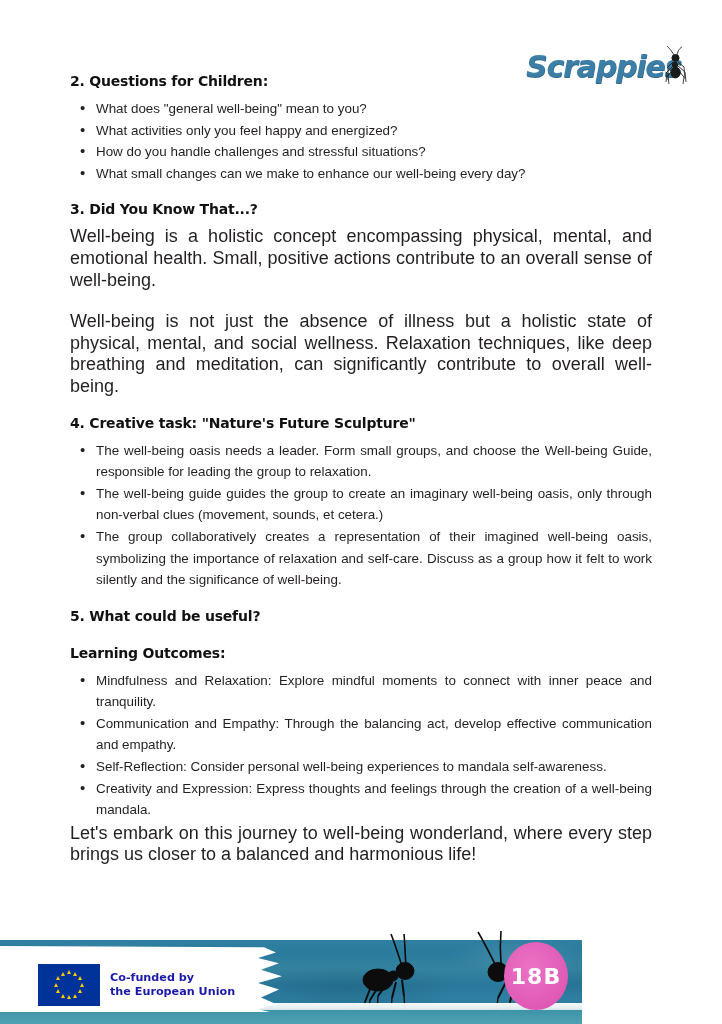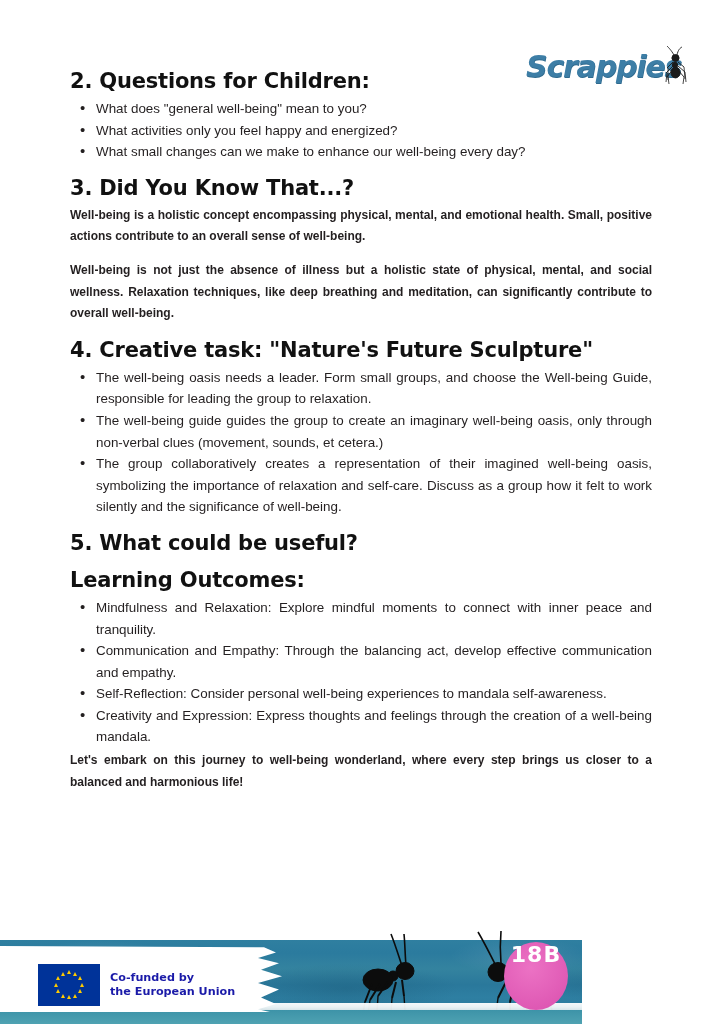--- a/index.html
+++ b/index.html
@@ -55,21 +55,21 @@
   
   .content {
     position: absolute;
     left: 70px;
     top: 70px;
     width: 582px;
   }
 
   h2.section-heading {
     font-family: "DejaVu Sans", sans-serif;
-    font-size: 21px;
+    font-size: 14px;
     font-weight: bold;
     color: #111111;
     letter-spacing: -0.2px;
     line-height: 23px;
     margin-top: 14px;
     margin-bottom: 5px;
   }
   h2.section-heading:first-child { margin-top: 0; }
 
   ul.bullets {
@@ -91,28 +91,27 @@
     position: absolute;
     left: 10px;
     top: -1px;
     font-size: 15px;
     color: #231f20;
   }
 
   ul.bullets.tight li { text-align: left; }
 
   p.body-text {
-    font-size: 12px;
+    font-size: 18px;
     line-height: 21.6px;
     color: #231f20;
     text-align: justify;
     margin: 0 0 6px 0;
-    font-weight: bold;
-  }
-  p.body-text.spaced { margin-top: 12px; }
+  }
+  p.body-text.spaced { margin-top: 20px; }
   p.body-text.plain { text-align: left; }
 
   
   .footer {
     position: absolute;
     left: 0;
     bottom: 0;
     width: 582px;
     height: 96px;
     overflow: hidden;
@@ -214,20 +213,21 @@
   
   .page-badge {
     position: absolute;
     right: 14px;
     top: 14px;
     width: 64px;
     height: 68px;
     border-radius: 50%;
     background: radial-gradient(circle at 42% 38%, #ec72c4 0%, #e25fb8 55%, #d94fad 100%);
     display: flex;
+    align-items: center;
     justify-content: center;
   }
   .page-badge span {
     font-family: "DejaVu Sans", sans-serif;
     font-size: 22px;
     font-weight: bold;
     color: #ffffff;
     letter-spacing: 1px;
   }
 </style>
@@ -252,20 +252,21 @@
       </g>
     </svg>
   </div>
 
   <div class="content">
 
     <h2 class="section-heading">2. Questions for Children:</h2>
     <ul class="bullets tight">
       <li>What does "general well-being" mean to you?</li>
       <li>What activities only you feel happy and energized?</li>
+      <li>How do you handle challenges and stressful situations?</li>
       <li>What small changes can we make to enhance our well-being every day?</li>
     </ul>
 
     <h2 class="section-heading">3. Did You Know That...?</h2>
     <p class="body-text">Well-being is a holistic concept encompassing physical, mental, and emotional health. Small, positive actions contribute to an overall sense of well-being.</p>
     <p class="body-text spaced">Well-being is not just the absence of illness but a holistic state of physical, mental, and social wellness. Relaxation techniques, like deep breathing and meditation, can significantly contribute to overall well-being.</p>
 
     <h2 class="section-heading">4. Creative task: "Nature's Future Sculpture"</h2>
     <ul class="bullets">
       <li>The well-being oasis needs a leader. Form small groups, and choose the Well-being Guide, responsible for leading the group to relaxation.</li>

